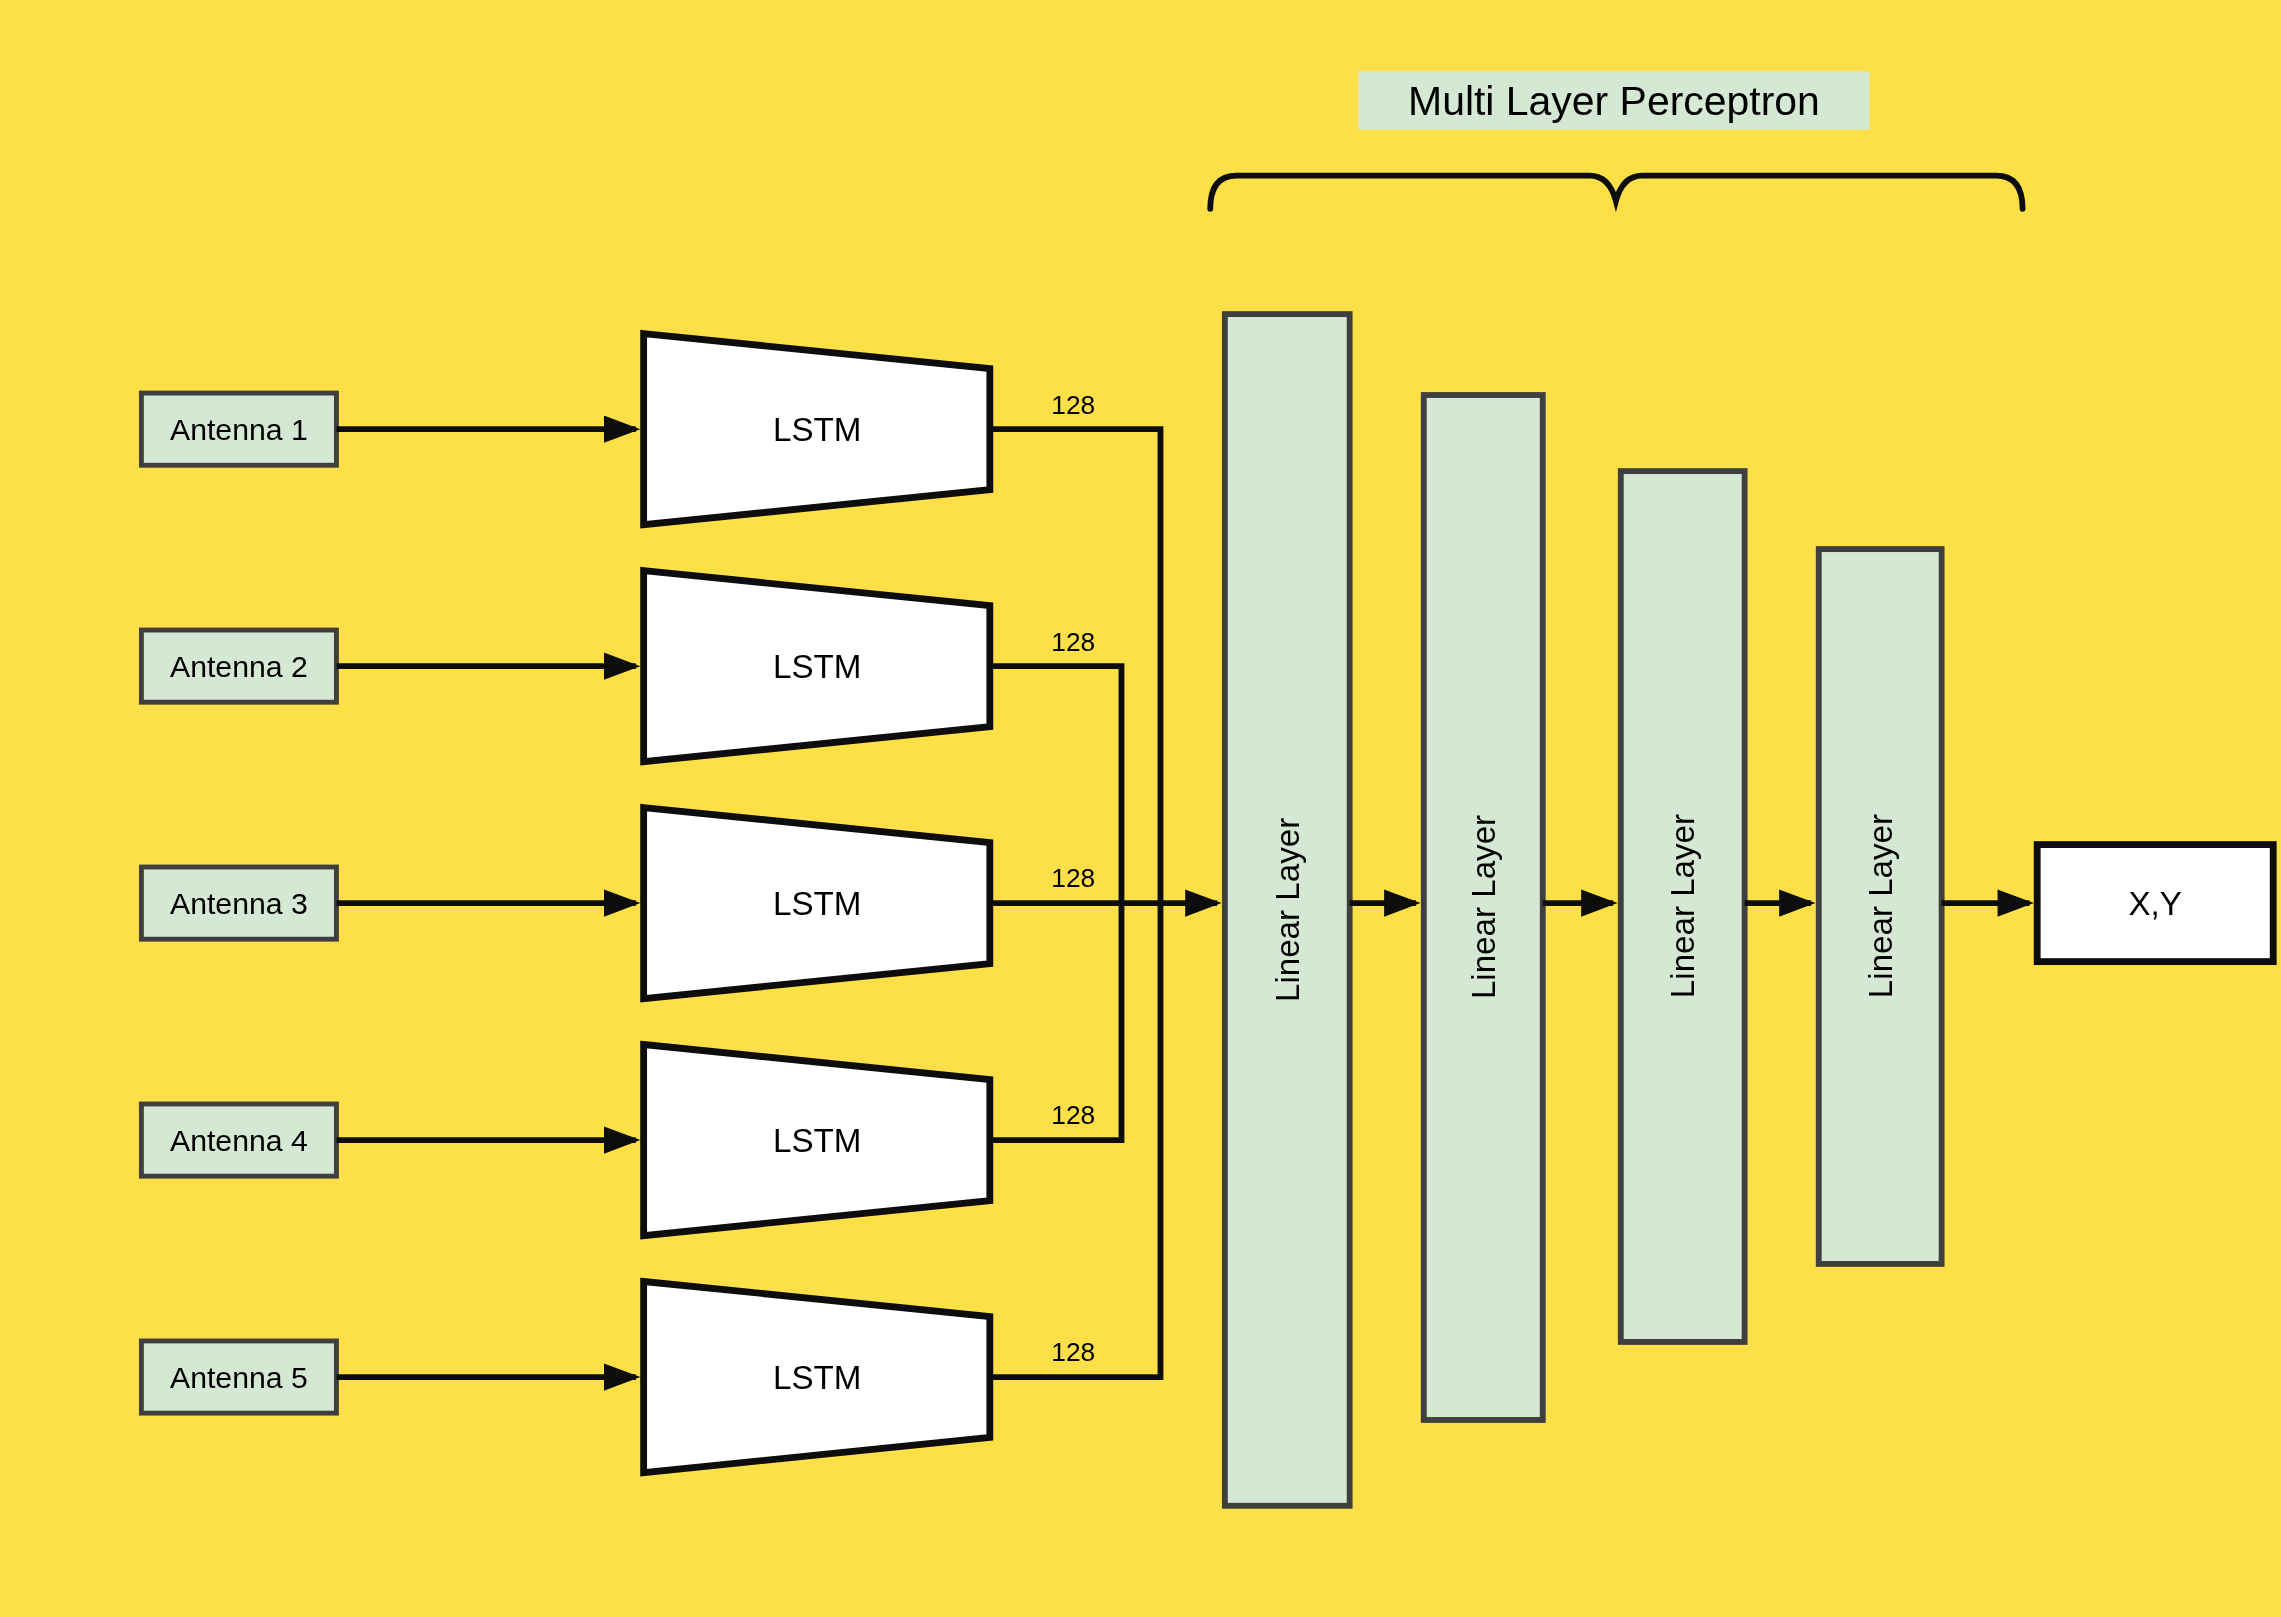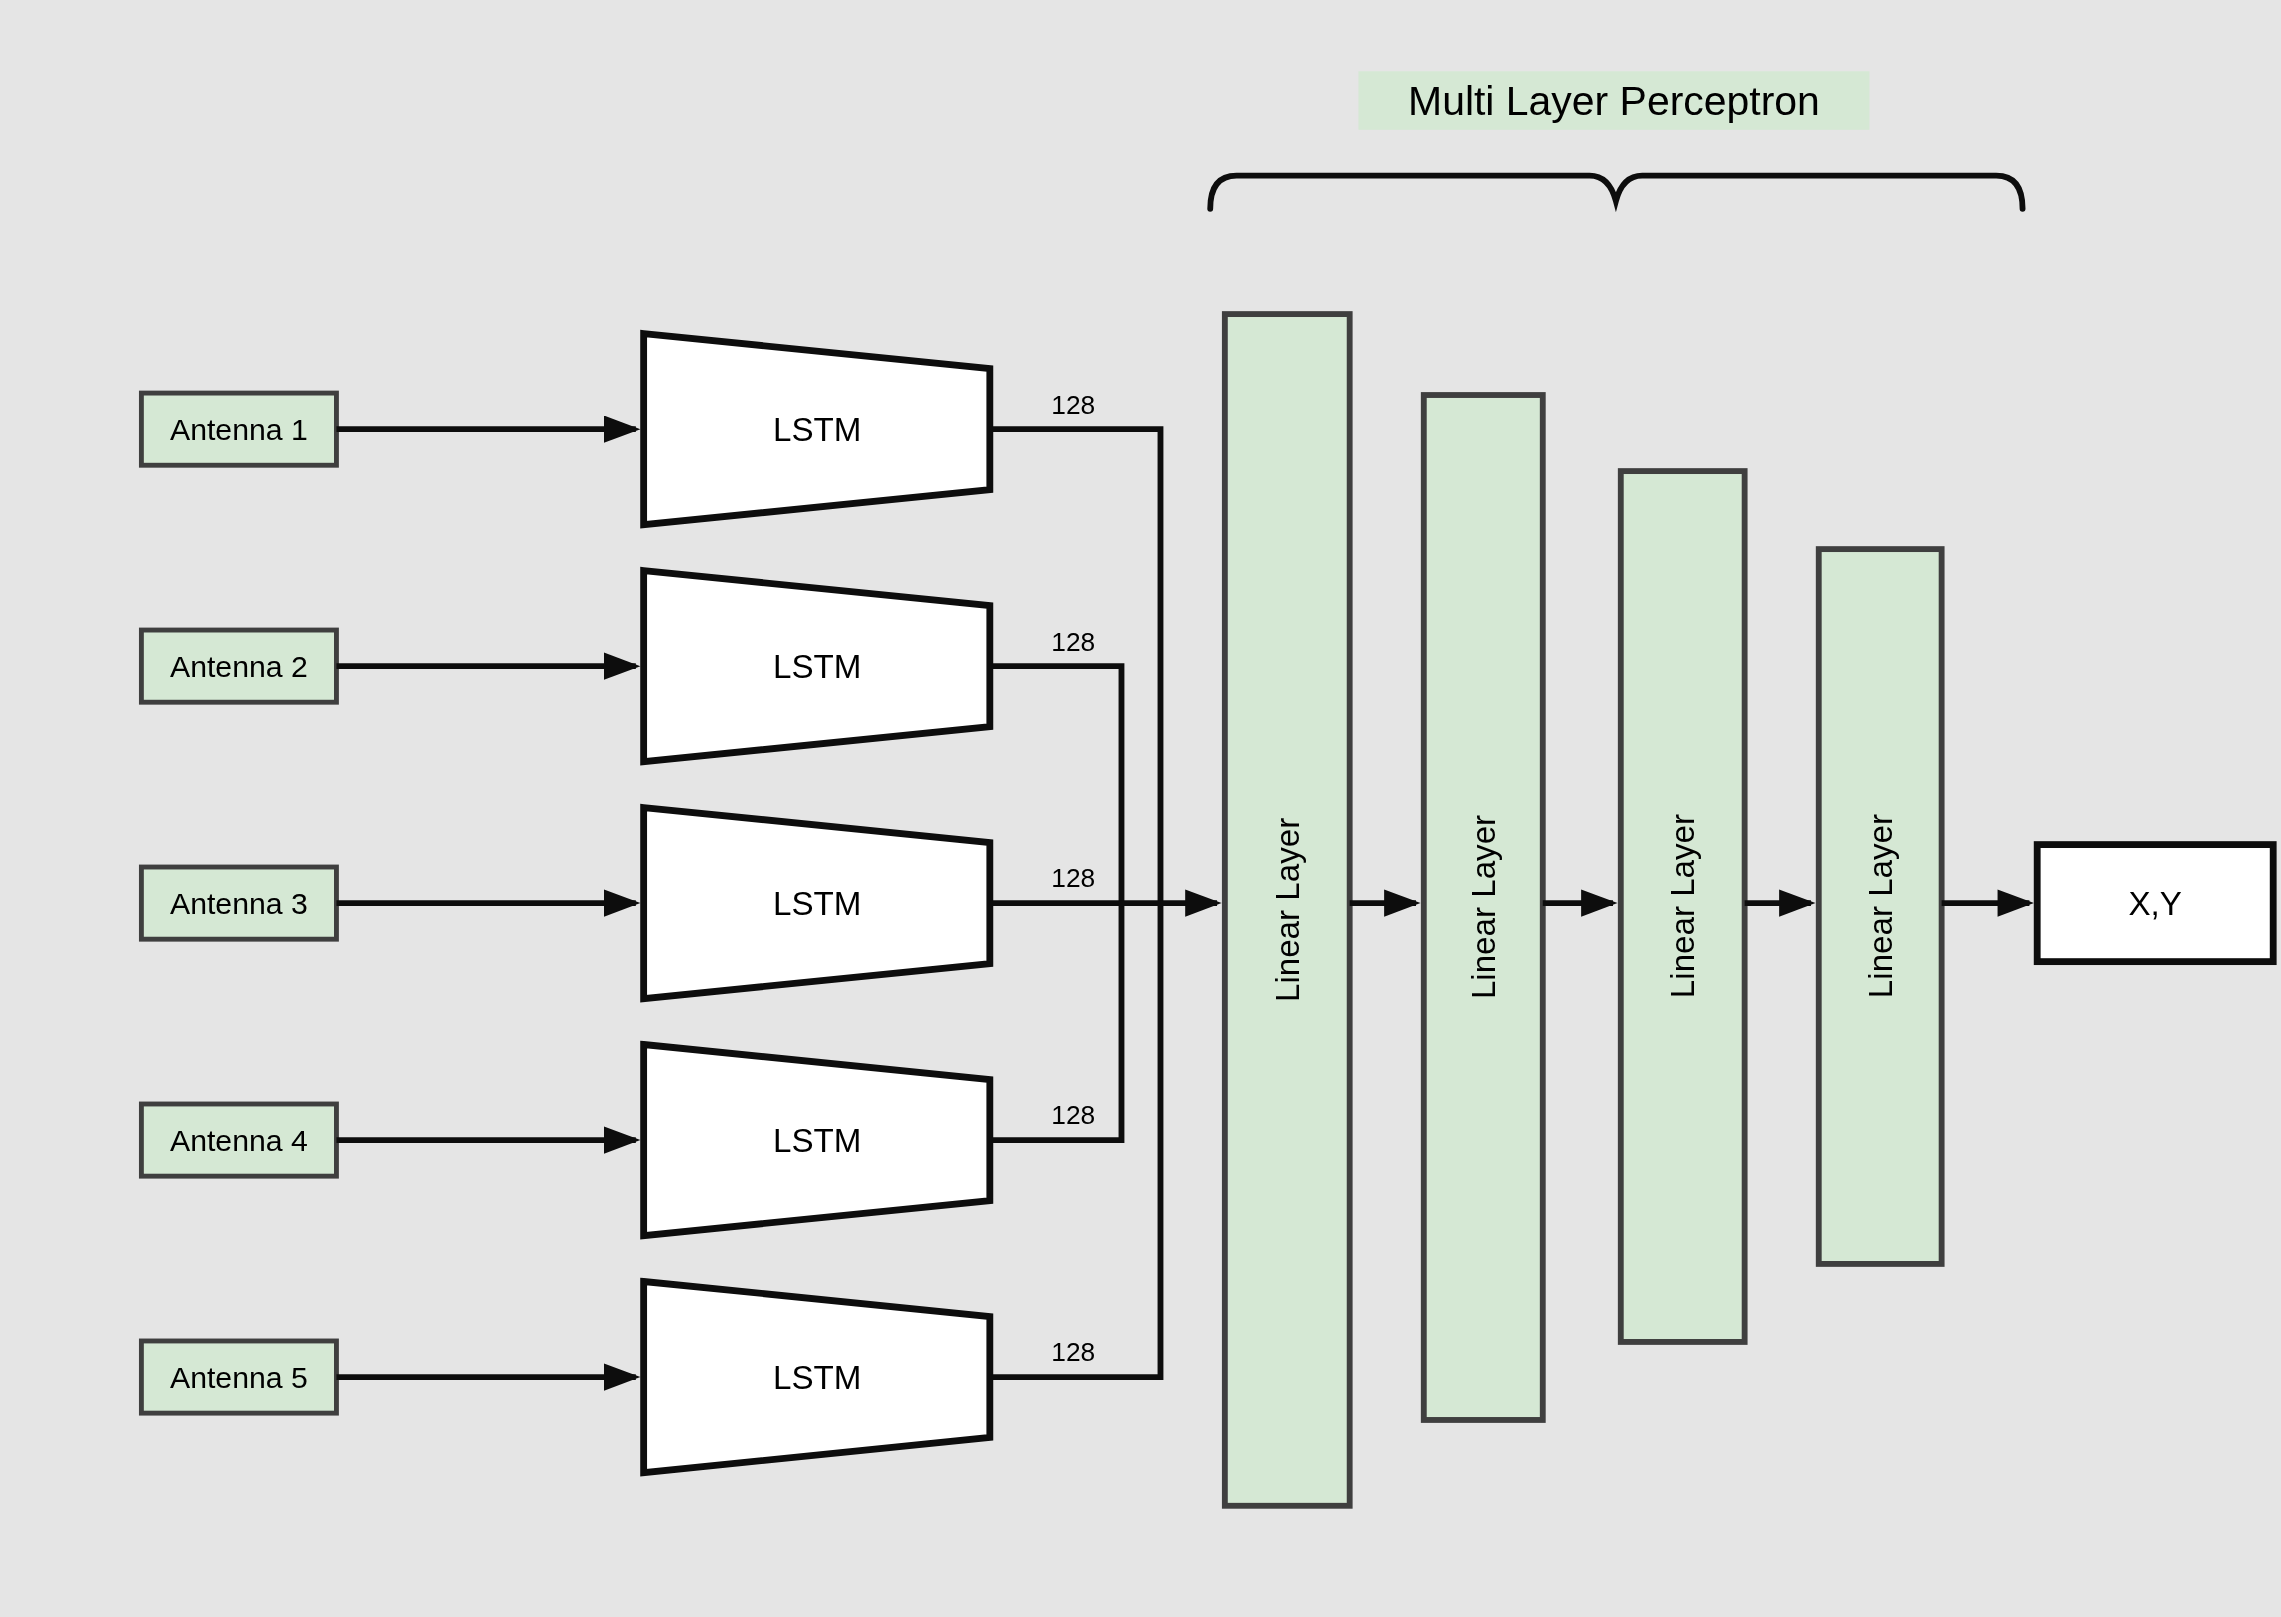--- a/index.html
+++ b/index.html
@@ -2,21 +2,21 @@
 <html style="--block-fill: #d5e8d4; --block-border: #3f3f3f; --line: #0d0d0d; --white-fill: #ffffff;"><head>
 <meta charset="utf-8">
 <style>
   :root{
     --block-fill:#d5e8d4;
     --block-border:#3f3f3f;
     --line:#0d0d0d;
     --white-fill:#ffffff;
   }
   html,body{margin:0;padding:0;background:#ffffff;}
-  .stage{width:2281px;height:1618px;position:relative;background:#e5e5e5;}
+  .stage{width:2281px;height:1618px;position:relative;background:#fde047;}
   svg{display:block;font-family:"Liberation Sans", sans-serif;}
   .green-box{fill:var(--block-fill);stroke:var(--block-border);stroke-width:5;}
   .linear-box{fill:var(--block-fill);stroke:var(--block-border);stroke-width:6;}
   .white-box{fill:var(--white-fill);stroke:var(--line);stroke-width:7;}
   .trap{fill:var(--white-fill);stroke:var(--line);stroke-width:7;stroke-linejoin:miter;}
   .flow{stroke:var(--line);stroke-width:6;fill:none;}
   .brace{stroke:var(--line);stroke-width:6;fill:none;stroke-linecap:round;}
   .lbl{fill:#000000;}
   .lbl-antenna{font-size:31px;}
   .lbl-lstm{font-size:34px;}

